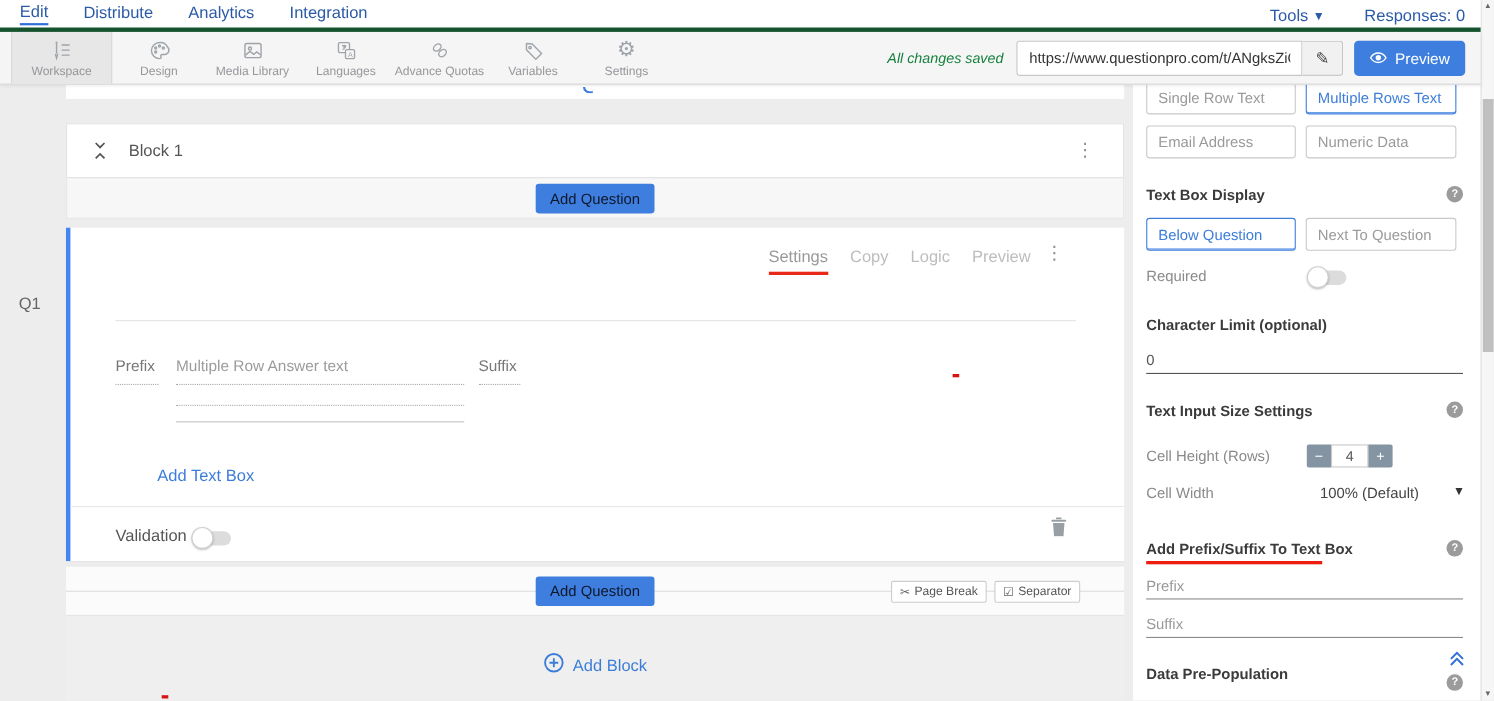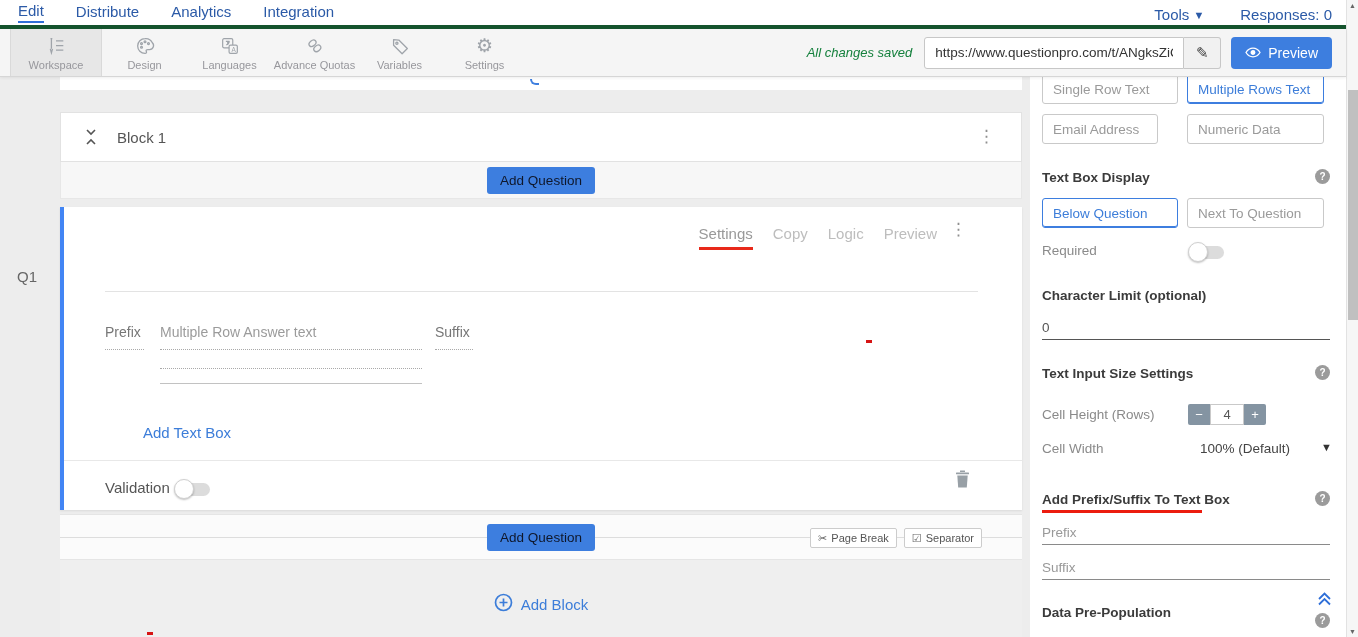--- a/index.html
+++ b/index.html
@@ -183,20 +183,30 @@
         <circle cx="8.2" cy="9.4" r="1"></circle>
           <circle cx="12" cy="7.4" r="1"></circle>
           <circle cx="15.8" cy="9.4" r="1"></circle>
           <circle cx="8.2" cy="13.4" r="1"></circle>
       </svg>
     </span>
     <span class="tlabel">Design</span>
   </div>
   <div class="tool-btn">
     <span>
+      <svg width="22" height="22" viewBox="0 0 24 24" fill="none" stroke="#9fa4aa" stroke-width="1.4">
+        <rect x="4" y="5" width="16" height="14" rx="2"></rect>
+          <circle cx="9" cy="10" r="1.5"></circle>
+          <path d="M4.5 16.5l4.5-3.7 3.8 2.9 3-2.3 3.7 3"></path>
+      </svg>
+    </span>
+    <span class="tlabel">Media Library</span>
+  </div>
+  <div class="tool-btn">
+    <span>
       <svg width="22" height="22" viewBox="0 0 24 24" fill="none" stroke="#9fa4aa" stroke-width="1.3">
         <rect x="4" y="4" width="11" height="10" rx="1.5"></rect>
         <rect x="11" y="11" width="9" height="9" rx="1.5" fill="#f5f5f5"></rect>
         <path d="M7.5 7h4M9.5 7v4M8 11c1.5-.8 3-2 3.5-4"></path>
         <text x="13.5" y="18" font-size="7" fill="#9fa4aa" stroke="none" font-family="Liberation Sans, sans-serif">A</text>
       </svg>
     </span>
     <span class="tlabel">Languages</span>
   </div>
   <div class="tool-btn">
@@ -326,21 +336,21 @@
       <span class="ab-label">Add Block</span>
     </div>
   </div>
 </div>
 
 <span class="red-dash" style="left:147px; top:632px; width:6px; height:3px;"></span>
 
 <div class="panel">
   <div class="type-btn" style="left:12px; top:-3px; width:136px;">Single Row Text</div>
   <div class="type-btn selected" style="left:157px; top:-3px; width:137px;">Multiple Rows Text</div>
-  <div class="type-btn" style="left:12px; top:37px; width:116px;">Email Address</div>
+  <div class="type-btn" style="left:12px; top:37px; width:136px;">Email Address</div>
   <div class="type-btn" style="left:157px; top:37px; width:137px;">Numeric Data</div>
 
   <span class="sec-title" style="left:12px; top:93px;">Text Box Display</span>
   <span class="help" style="top:92px;">?</span>
 
   <div class="type-btn selected" style="left:12px; top:121px; width:136px;">Below Question</div>
   <div class="type-btn" style="left:157px; top:121px; width:137px;">Next To Question</div>
 
   <span class="p-label" style="left:12px; top:166px;">Required</span>
   <span class="toggle" style="position:absolute; left:160px; top:169px;">

